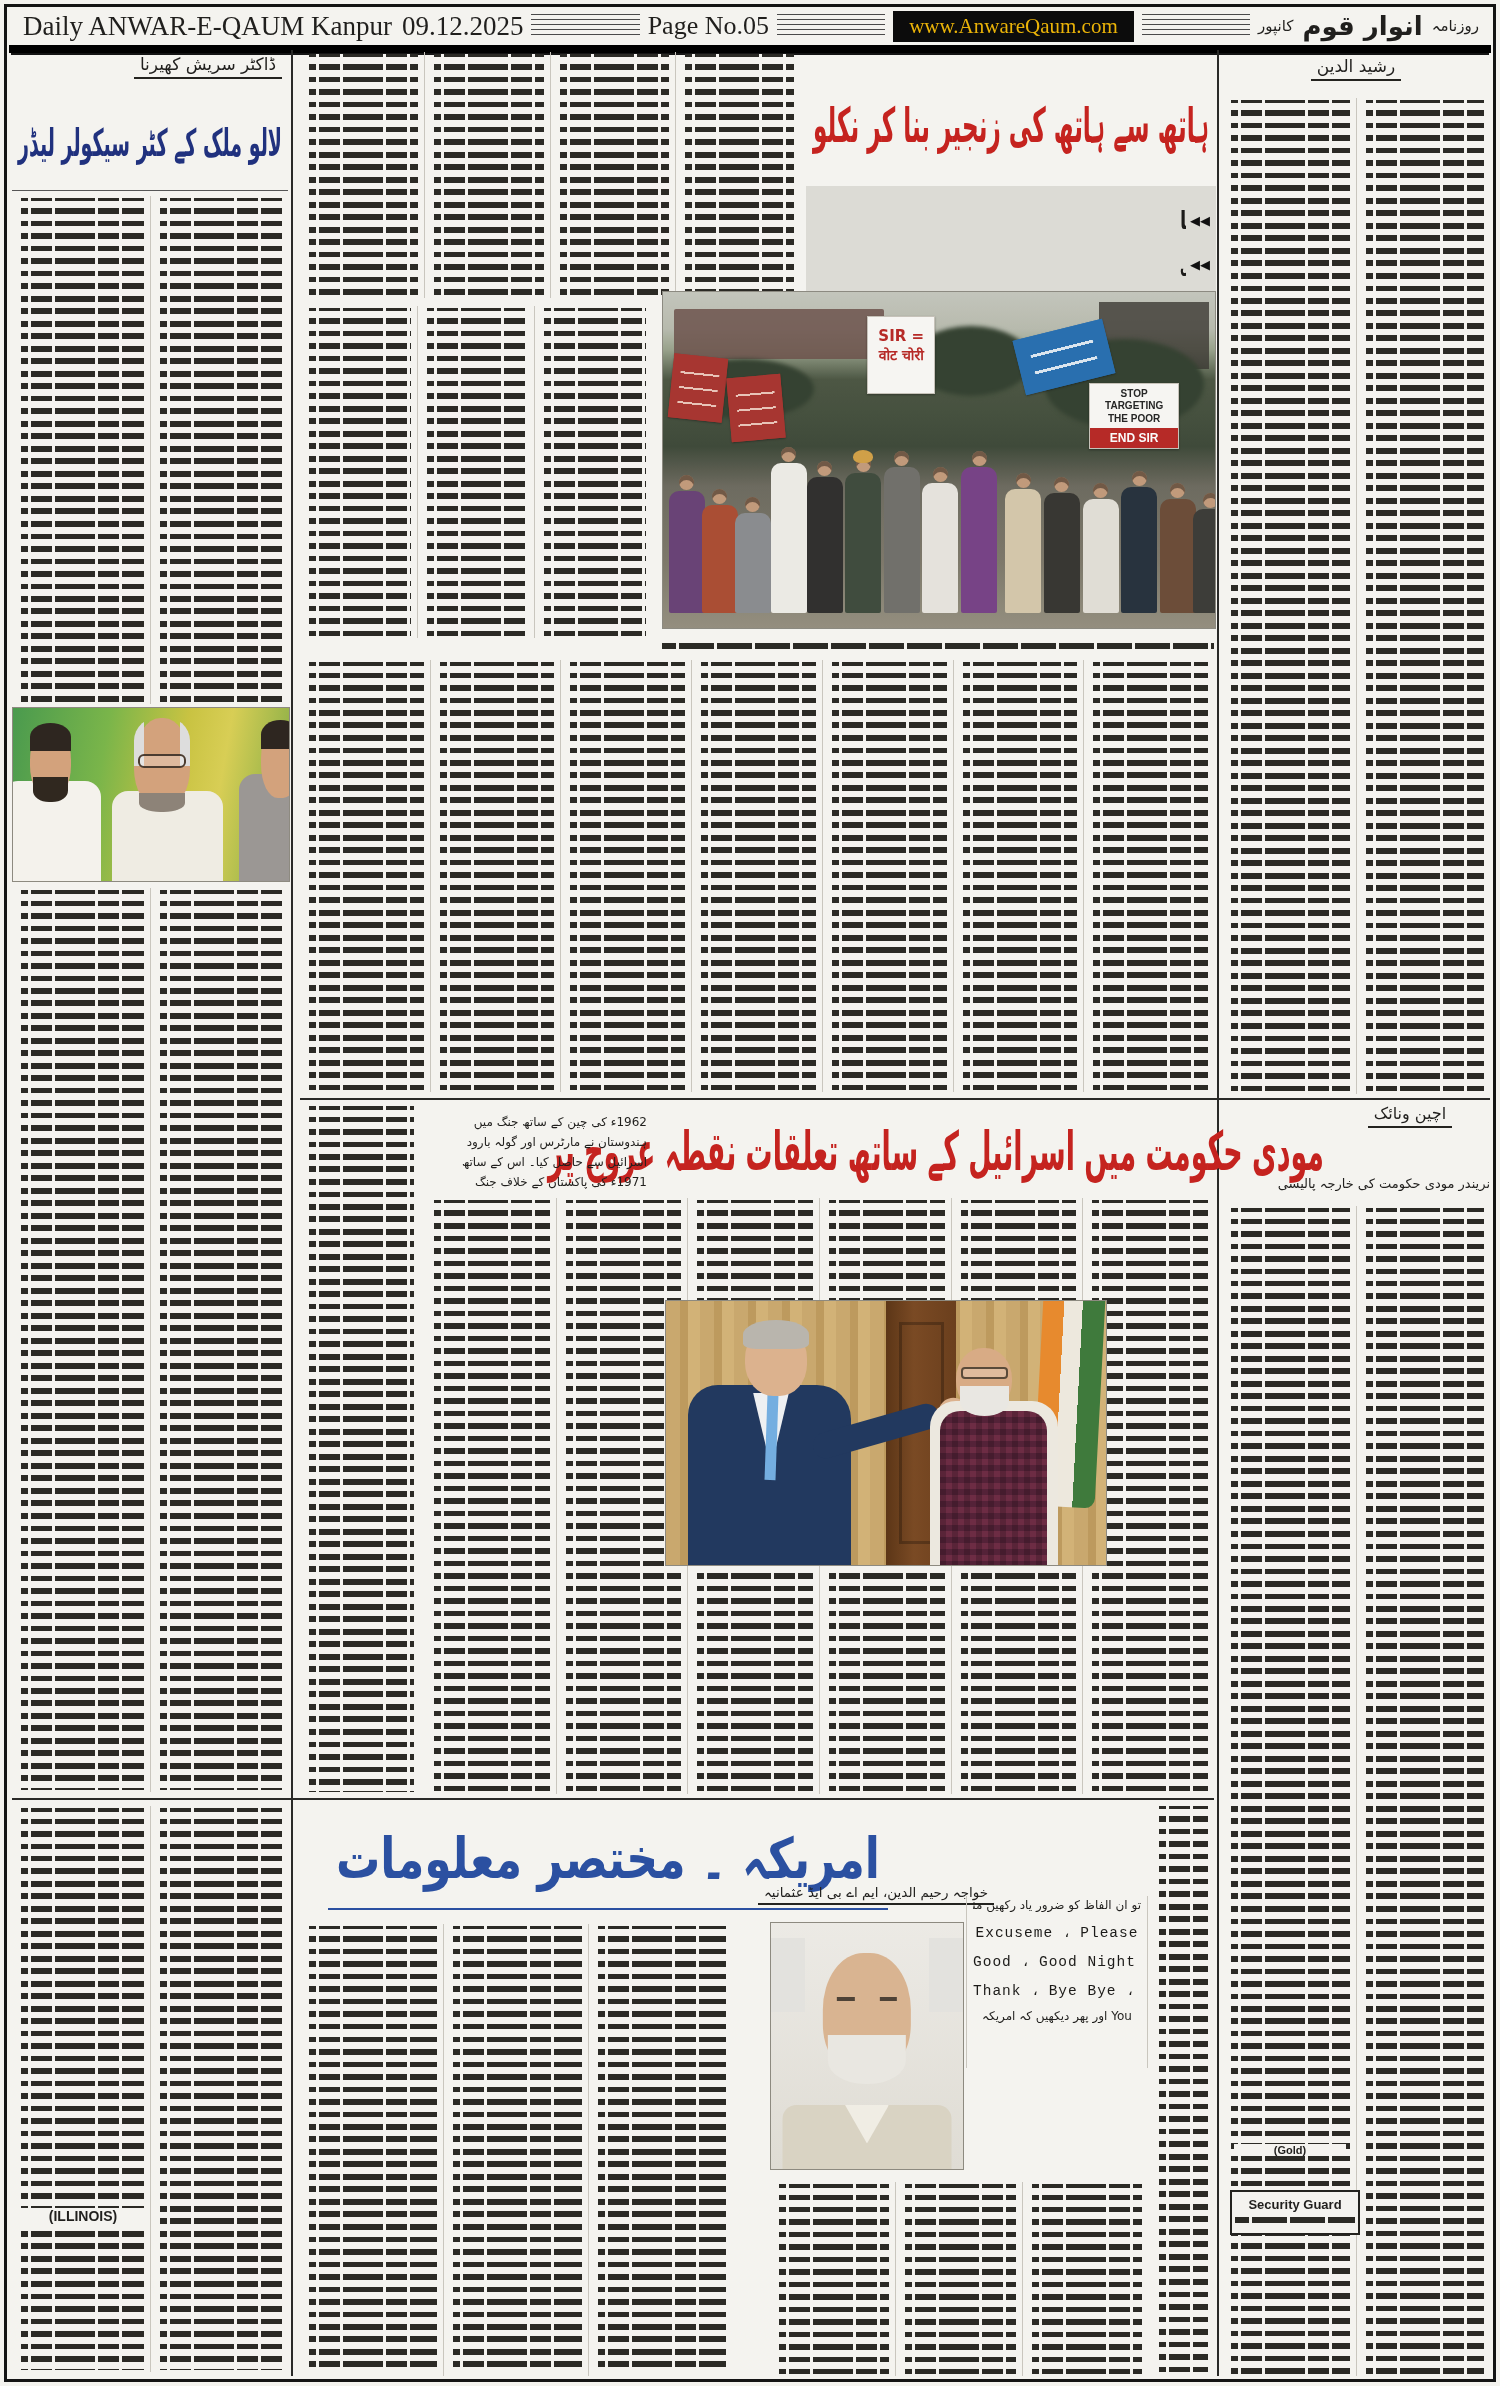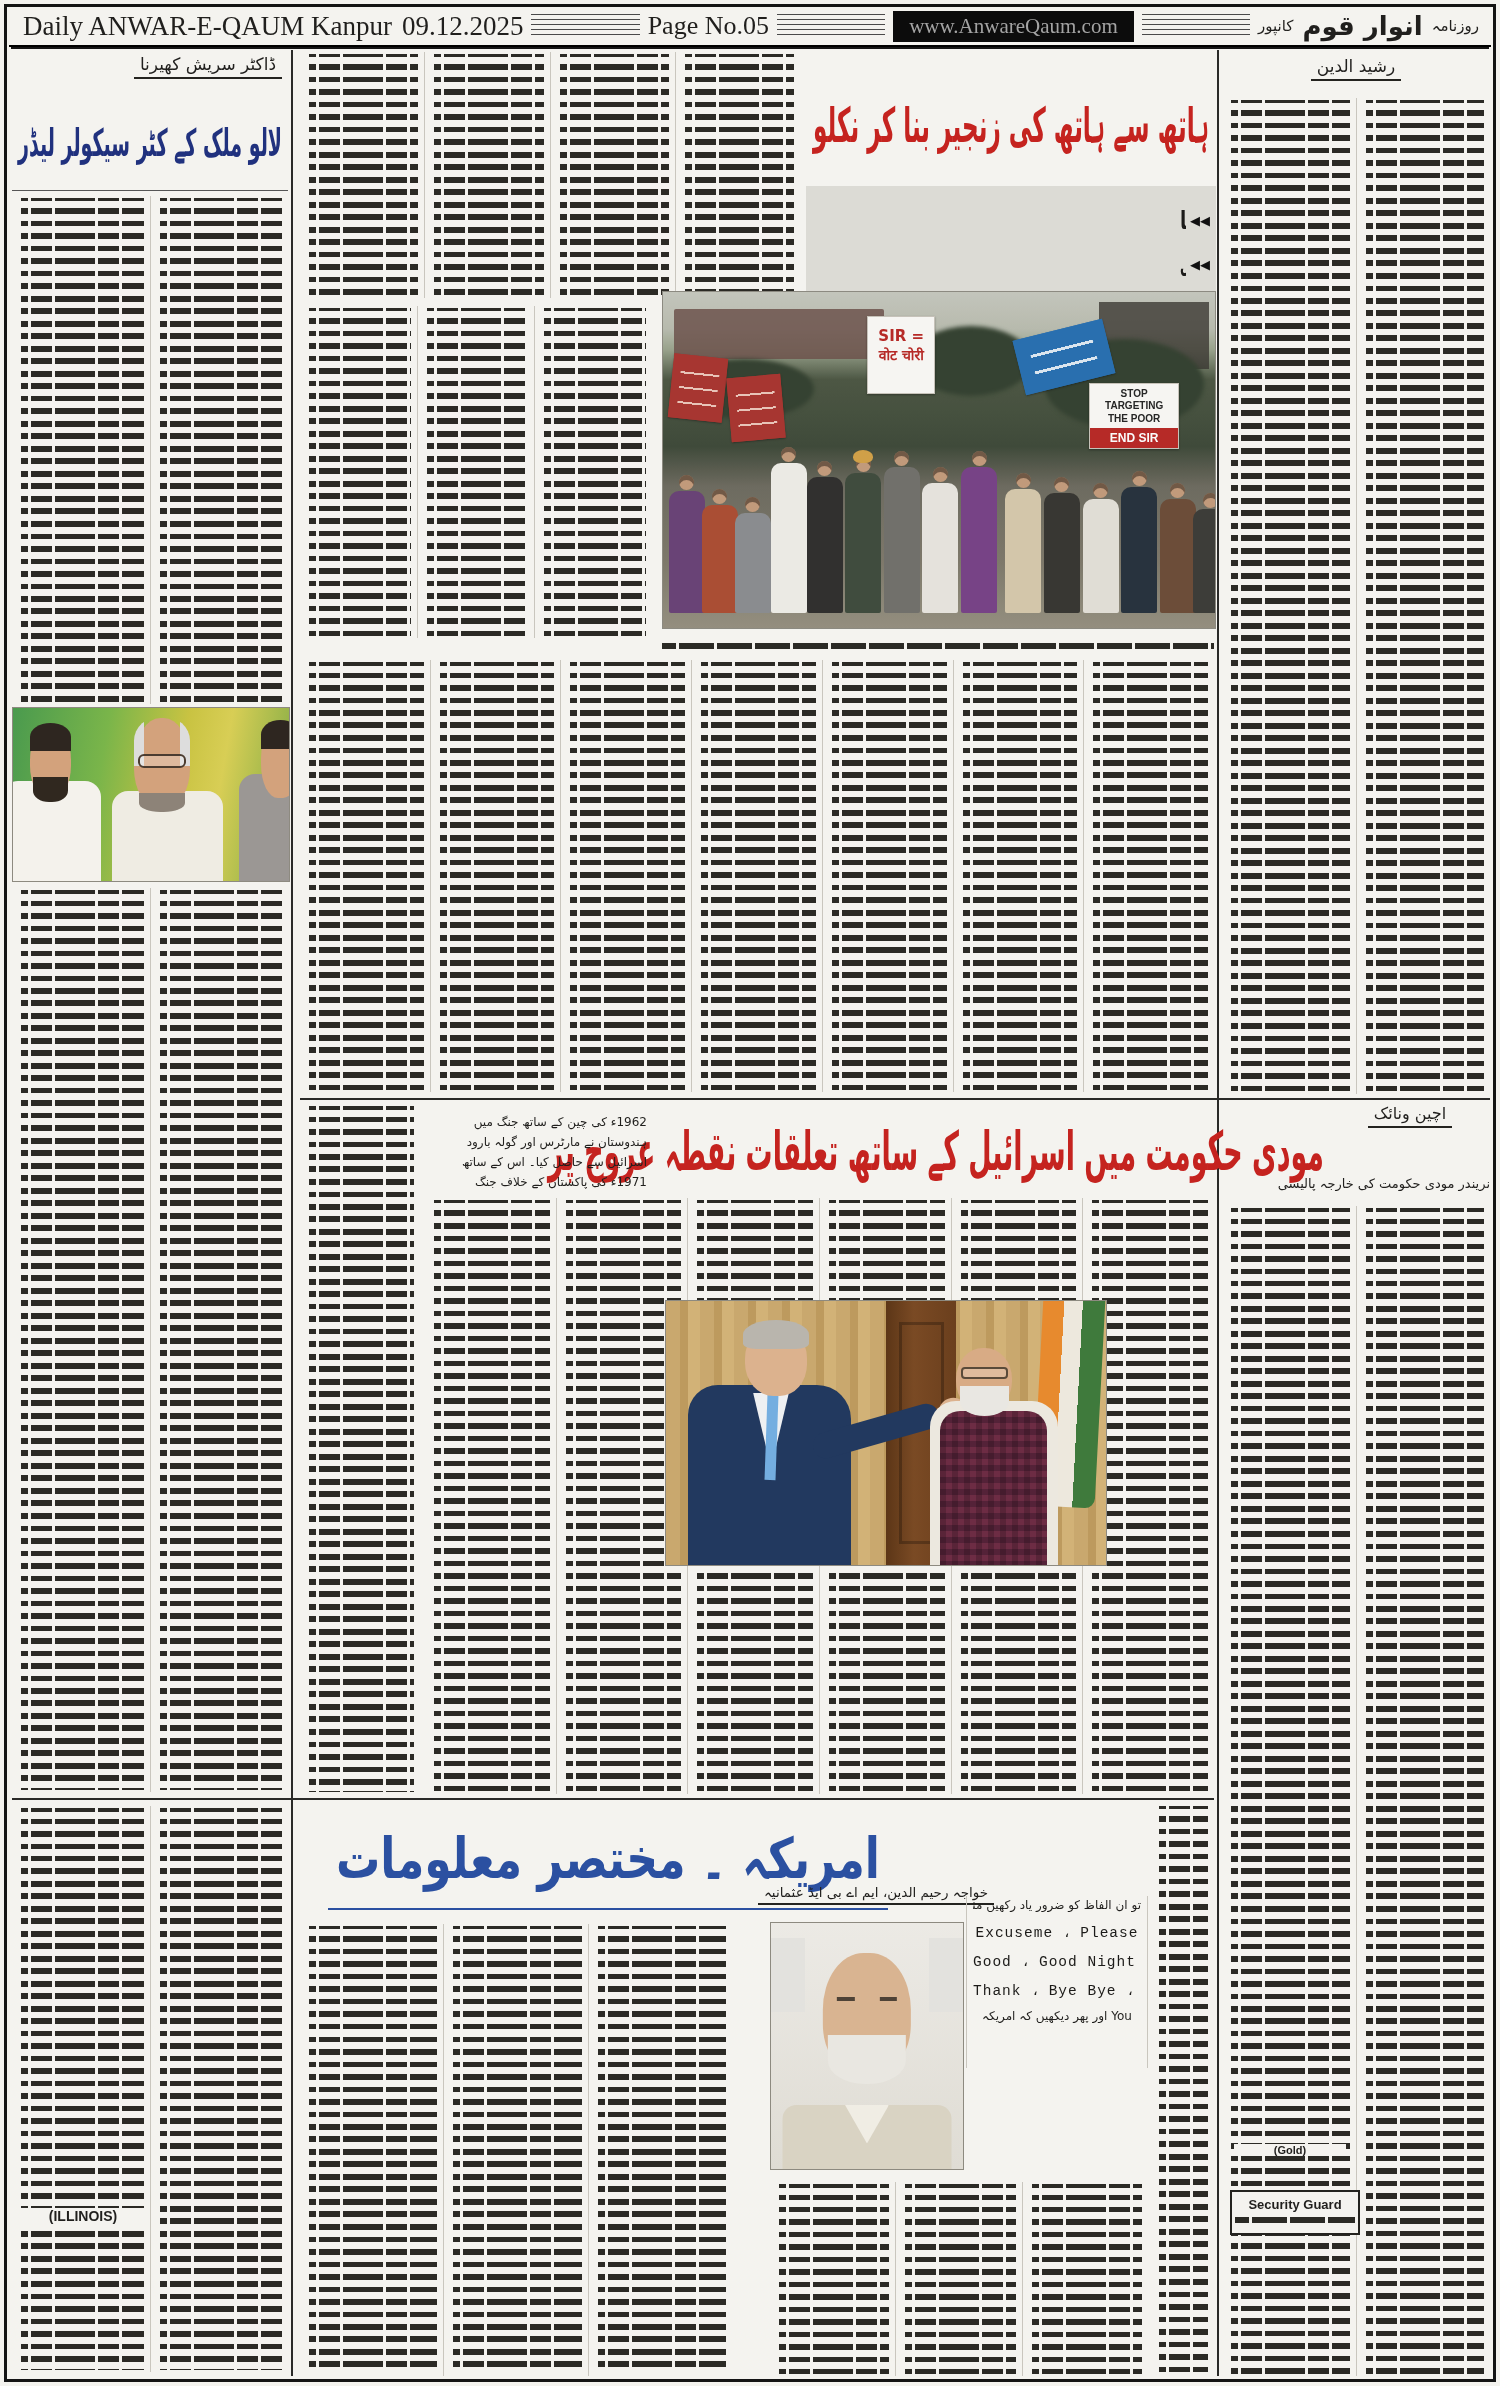--- a/index.html
+++ b/index.html
@@ -4,27 +4,27 @@
 <style>
   html,body{margin:0;padding:0;background:#888;}
   #page{position:relative;width:1500px;height:2386px;background:#f4f3ef;overflow:hidden;
         font-family:"Liberation Serif",serif;color:#201f1d;}
   .abs{position:absolute;}
   .frame{position:absolute;inset:4px;border:3px solid #141414;pointer-events:none;z-index:50;}
   .ur{font-family:"DejaVu Sans",sans-serif;direction:rtl;}
 
   
   #header{position:absolute;left:9px;top:7px;right:9px;height:38px;display:flex;align-items:center;
-          border-bottom:2px solid #000000;box-shadow:0 4px 0 -2px #141414;}
+          border-bottom:8px solid #000000;box-shadow:0 4px 0 -2px #141414;}
   .hlines{flex:1;height:24px;margin:0 8px;
           background:repeating-linear-gradient(180deg,#4a4a4a 0 1.5px,transparent 1.5px 5px);}
   #brand{font-size:27px;white-space:nowrap;margin-left:14px;}
   #hdate{font-size:27px;margin-left:10px;}
   #pageno{font-size:26px;white-space:nowrap;}
-  #url{background:#0c0c0c;color:#a3a3a3;font-size:21px;padding:3px 16px;white-space:nowrap;}
+  #url{background:#0c0c0c;color:#eab308;font-size:21px;padding:3px 16px;white-space:nowrap;}
   #masthead{display:flex;align-items:center;gap:9px;margin-right:12px;direction:rtl;}
   #masthead .small{font-size:15px;}
   #masthead .big{font-size:26px;font-weight:bold;text-align:right;}
 
   
   .vrule{position:absolute;width:2px;background:#2a2a28;}
   .hrule{position:absolute;height:2px;background:#2a2a28;}
 
   
   .cols{position:absolute;display:flex;}

